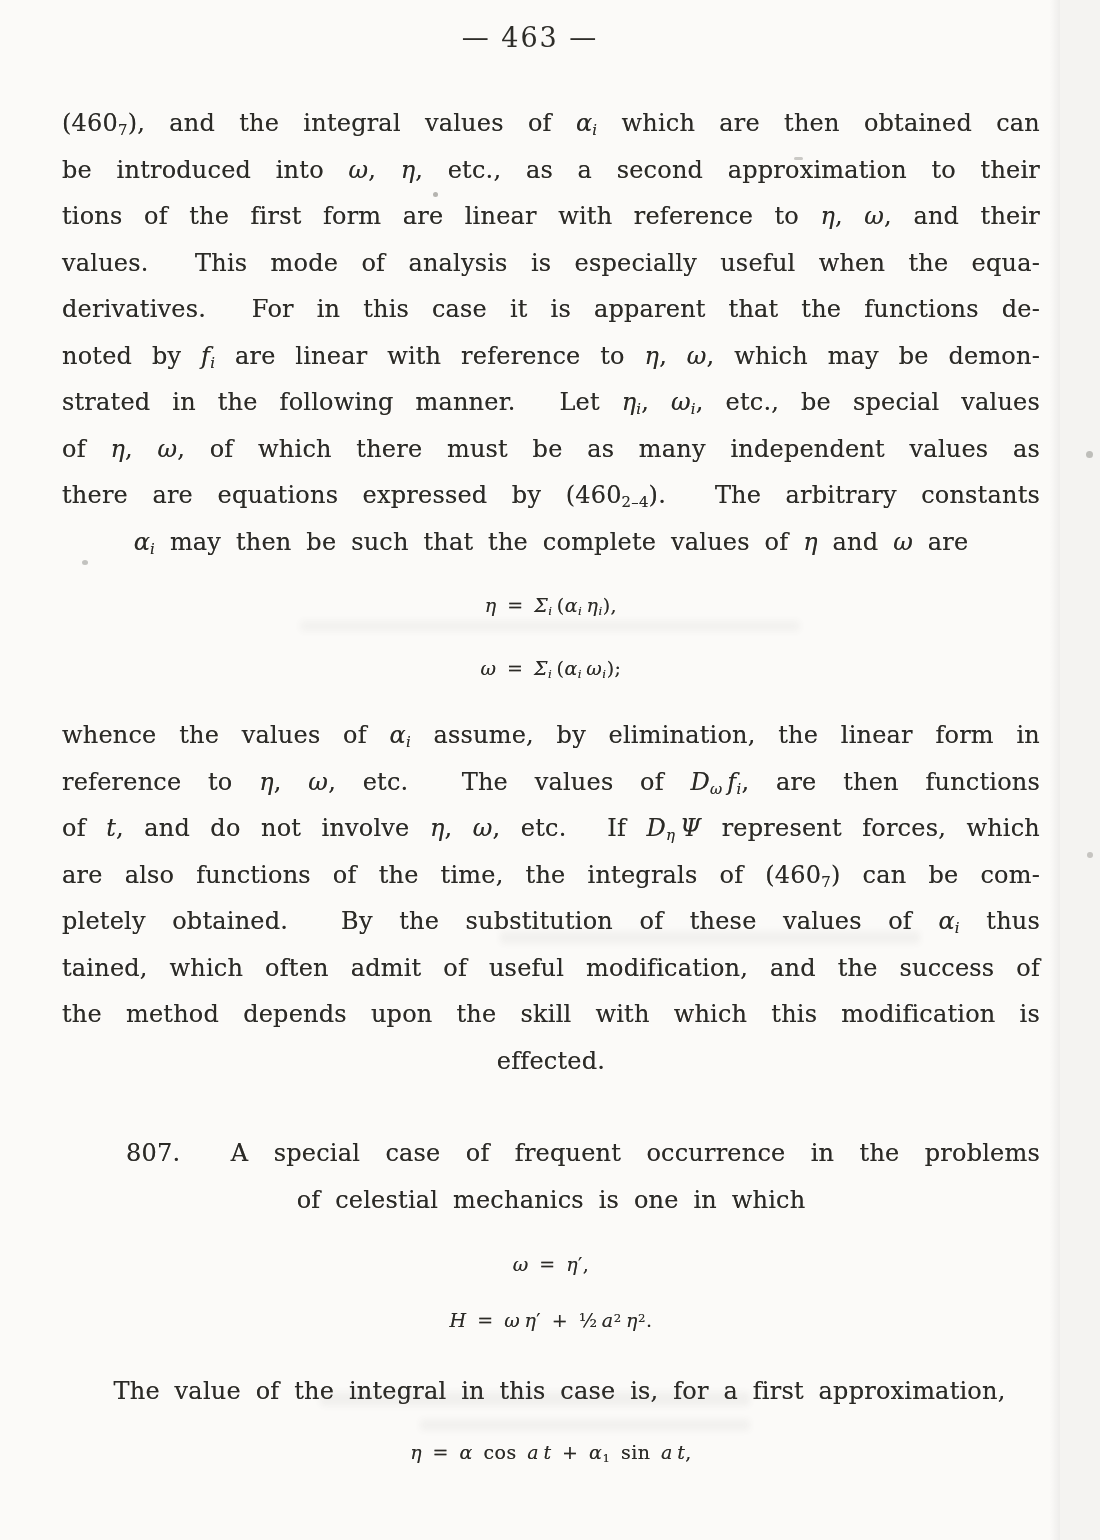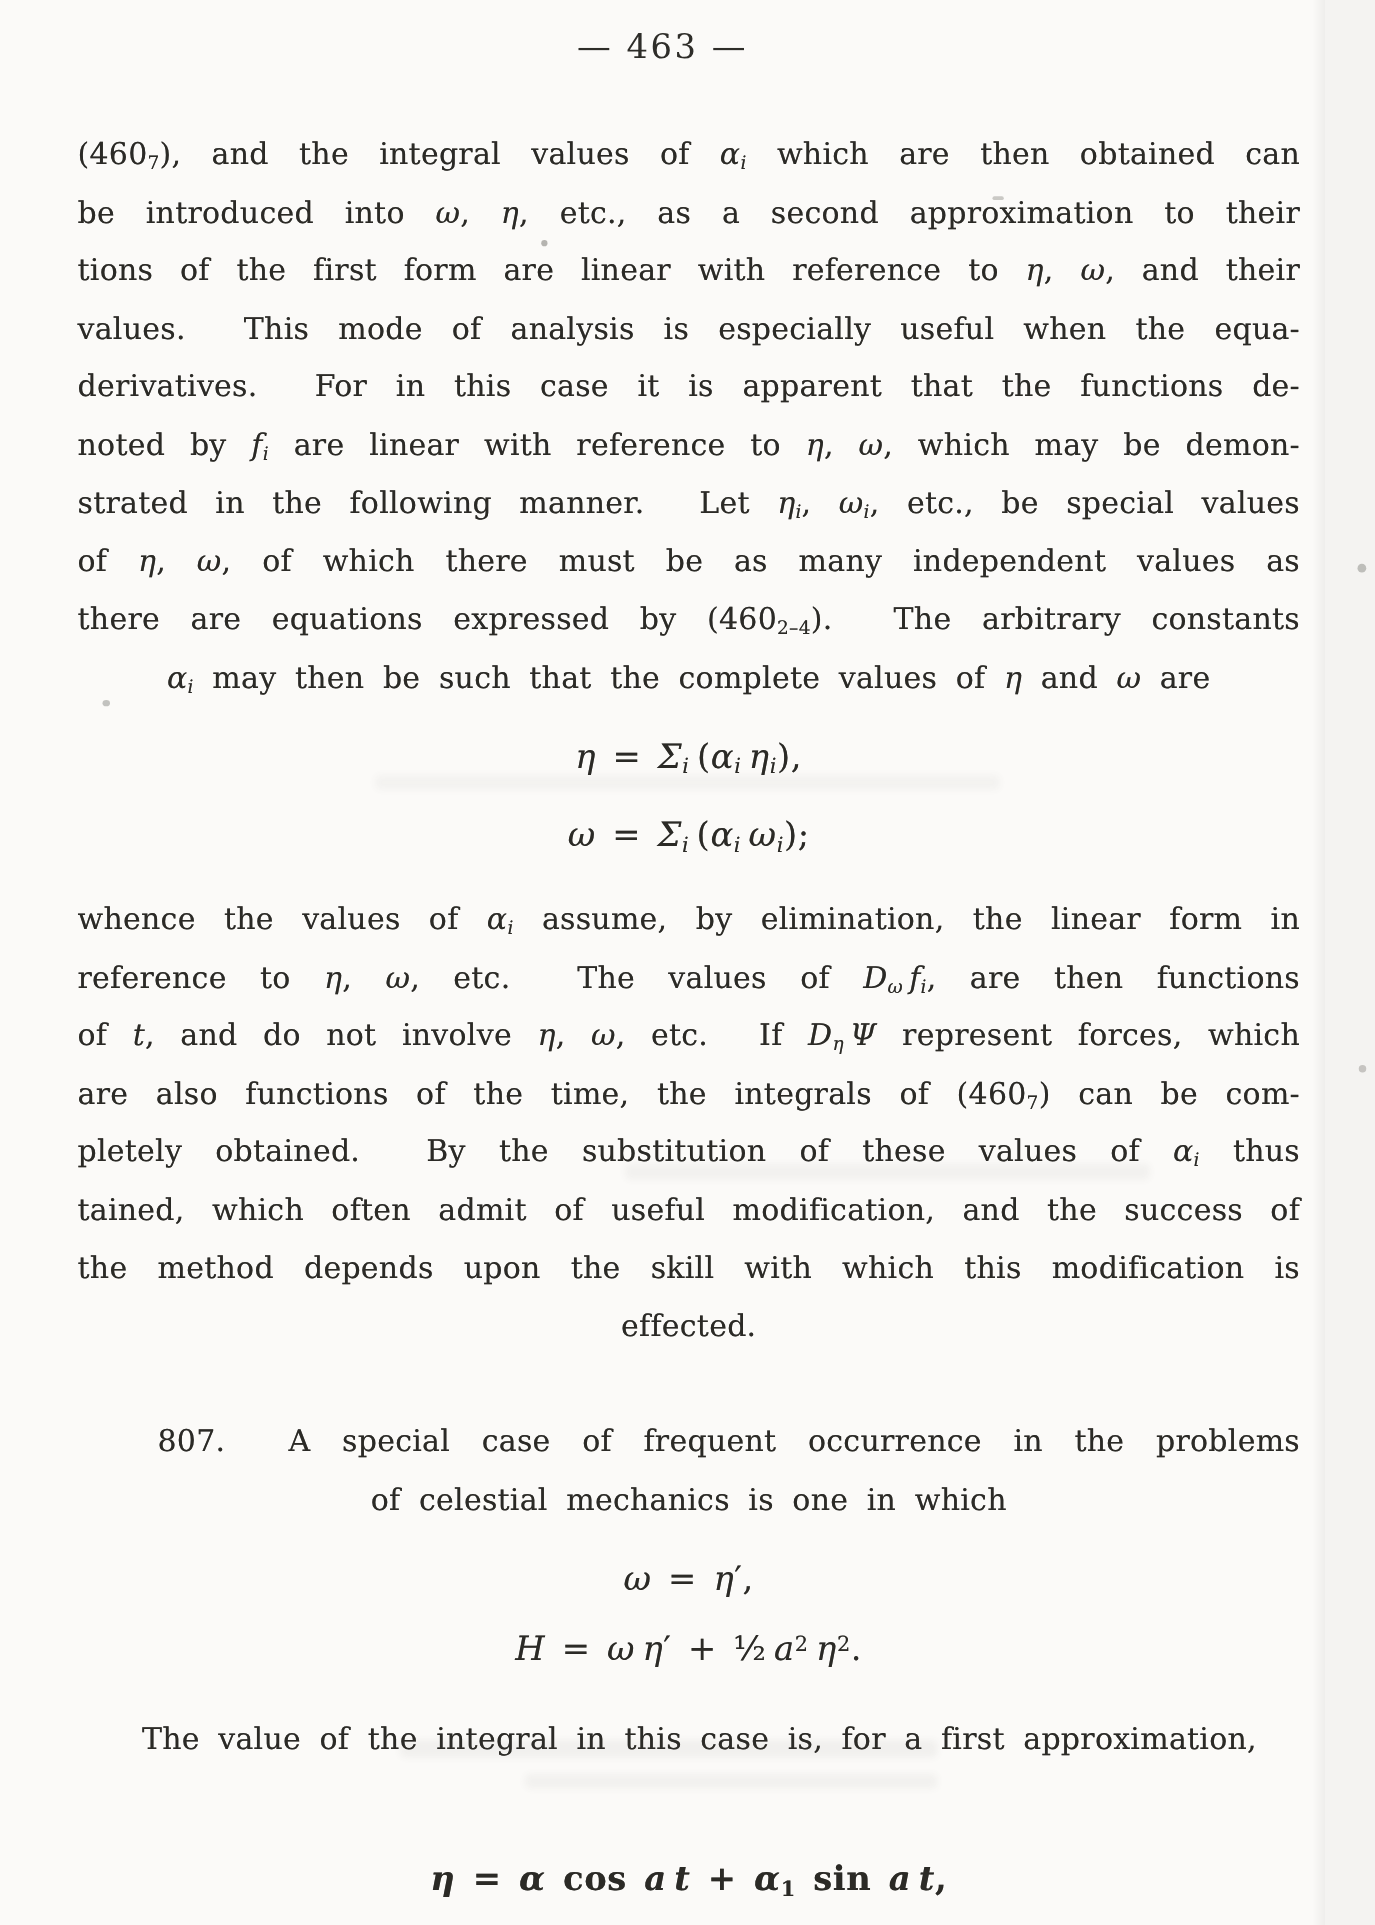--- a/index.html
+++ b/index.html
@@ -42,29 +42,29 @@
   }
   .tline.last { word-spacing: 7px; text-align: center; }
   .tline.indent { padding-left: 64px; }
   .tline.pl { padding-left: 17px; }
   .tline i { font-style: italic; }
   sub { font-size: 0.62em; vertical-align: -0.28em; line-height: 0; }
   sup { font-size: 0.62em; vertical-align: 0.45em; line-height: 0; }
   
   .eqline {
     text-align: center;
-    font-size: 27px;
+    font-size: 19px;
     letter-spacing: 0.5px;
     word-spacing: 4px;
     color: #2b2a26;
     text-shadow: 0 0 0.5px rgba(30,30,28,0.55);
   }
   .eqb1 { top: 574px; } .eqb1 .eqline { line-height: 63px; }
   .eqb2 { top: 1236px; } .eqb2 .eqline { line-height: 56px; }
-  .eqb3 { top: 1476px; font-weight: bold; } .eqb3 .eqline { line-height: 56px; }
+  .eqb3 { top: 1424px; } .eqb3 .eqline { line-height: 56px; }
   .p1 { top: 100px; }
   .p2 { top: 712px; }
   .p3 { top: 1130px; }
   .p4 { top: 1368px; }
   
   .speck {
     position: absolute; background: #6f6d68; border-radius: 50%;
     opacity: 0.45;
   }
   .sp1 { left: 1086px; top: 451px; width: 7px; height: 7px; opacity: .4; }

